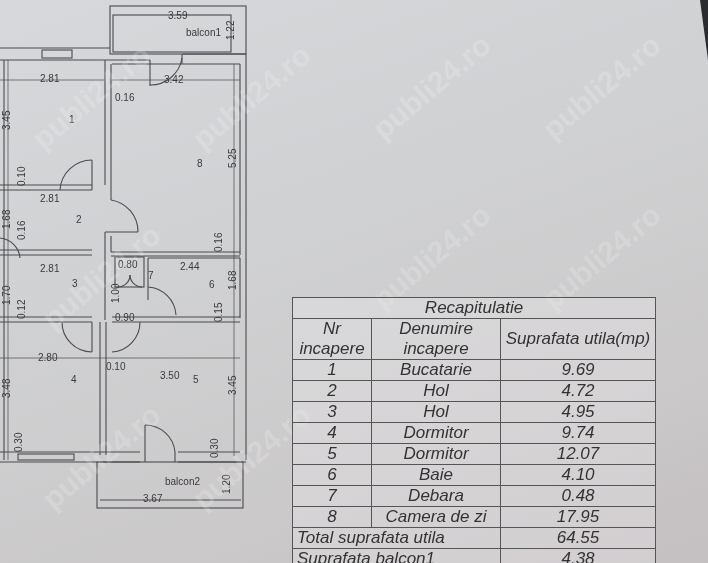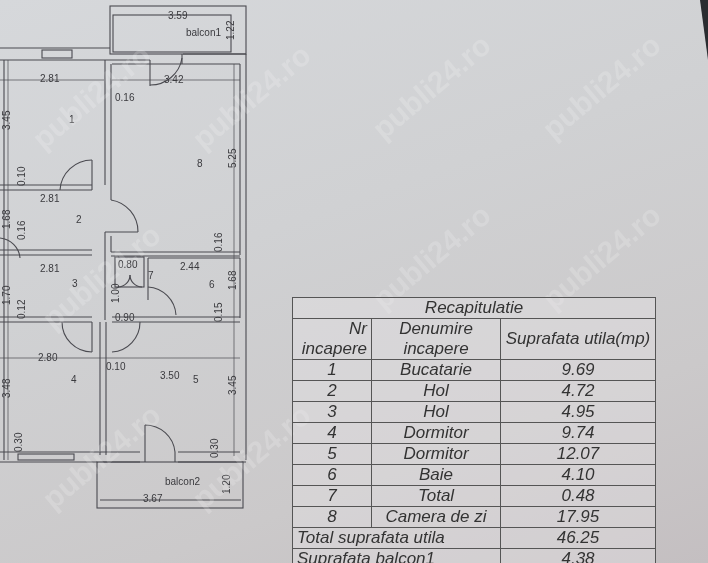--- a/index.html
+++ b/index.html
@@ -161,21 +161,21 @@
 <span class="wm" style="left:530px;top:240px;">publi24.ro</span>
 <span class="wm" style="left:30px;top:440px;">publi24.ro</span>
 <span class="wm" style="left:180px;top:440px;">publi24.ro</span>
 
 <table class="recap">
   <tbody>
       <tr>
     <th class="title" colspan="3">Recapitulatie</th>
   </tr>
   <tr>
-    <td class="c" style="width:70px;text-align:right;">Nr incapere</td>
+    <td class="c" style="width:70px;">Nr incapere</td>
     <td class="c" style="width:120px;">Denumire incapere</td>
     <td class="c">Suprafata utila(mp)</td>
   </tr>
   <tr>
     <td class="c">1</td>
     <td class="c">Bucatarie</td>
     <td class="c">9.69</td>
   </tr>
   <tr>
     <td class="c">2</td>
@@ -197,31 +197,31 @@
     <td class="c">Dormitor</td>
     <td class="c">12.07</td>
   </tr>
   <tr>
     <td class="c">6</td>
     <td class="c">Baie</td>
     <td class="c">4.10</td>
   </tr>
   <tr>
     <td class="c">7</td>
-    <td class="c">Total</td>
+    <td class="c">Debara</td>
     <td class="c">0.48</td>
   </tr>
   <tr>
     <td class="c">8</td>
     <td class="c">Camera de zi</td>
     <td class="c">17.95</td>
   </tr>
   <tr>
     <td class="l" colspan="2">Total suprafata utila</td>
-    <td class="c">46.25</td>
+    <td class="c">64.55</td>
   </tr>
   <tr>
     <td class="l" colspan="2">Suprafata balcon1</td>
     <td class="c">4.38</td>
   </tr>
   <tr>
     <td class="l" colspan="2">Total suprafata construita</td>
     <td class="c">85.66</td>
   </tr>
 </tbody>

